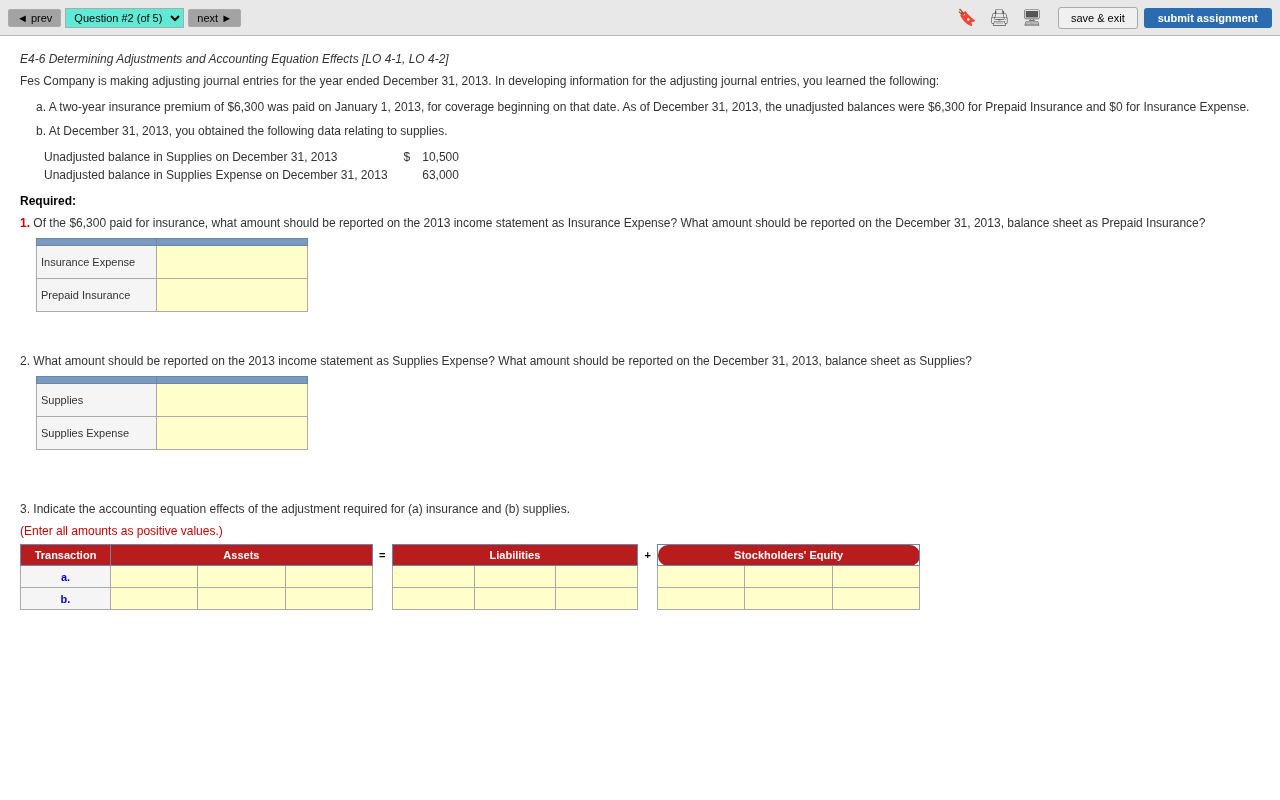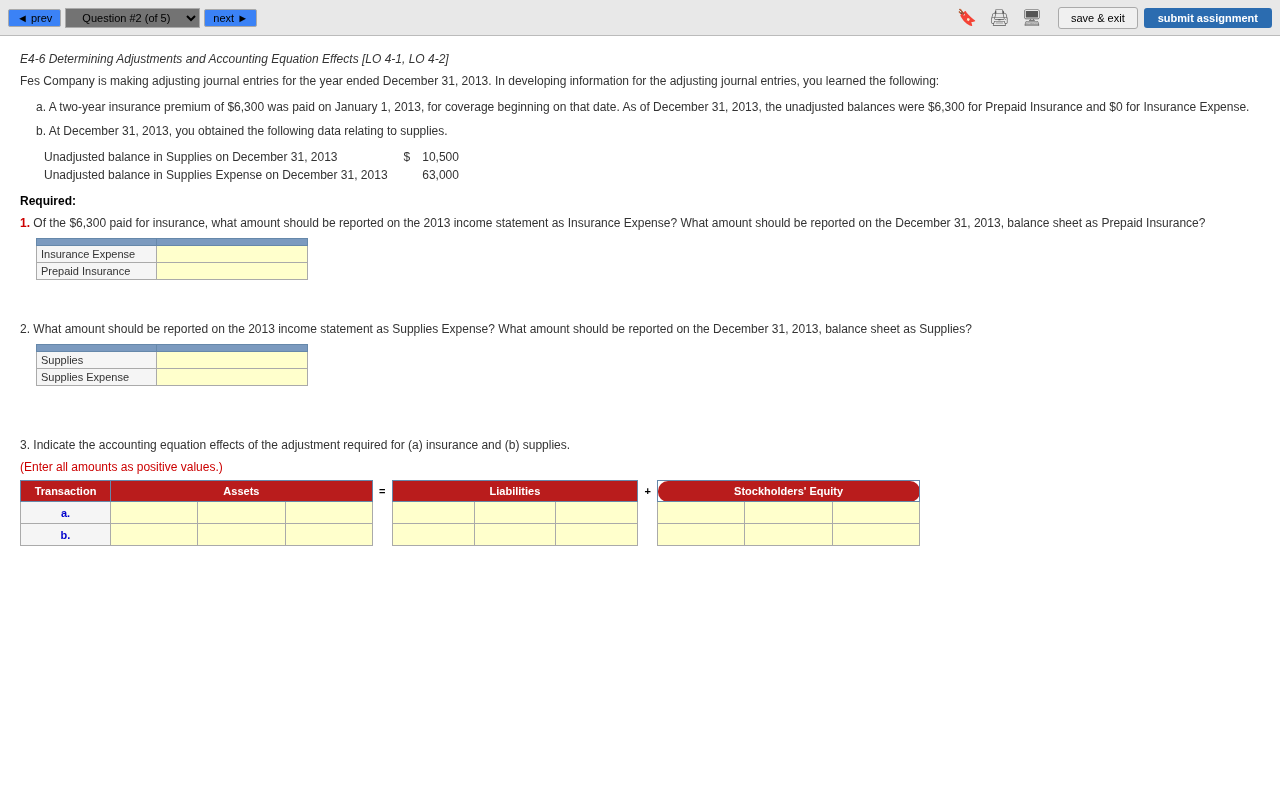--- a/index.html
+++ b/index.html
@@ -13,37 +13,37 @@
       border-bottom: 1px solid #bbb;
       padding: 4px 8px;
       height: 36px;
     }
     #toolbar .nav-left {
       display: flex;
       align-items: center;
       gap: 4px;
     }
     #toolbar .nav-left button {
-      background: #3b82f6;
+      background: #a3a3a3;
       border: 1px solid #aaa;
       padding: 2px 8px;
       font-size: 11px;
       cursor: pointer;
       border-radius: 2px;
     }
     #toolbar .question-select {
       display: flex;
       align-items: center;
       gap: 2px;
     }
     #toolbar .question-select select {
       font-size: 11px;
-      padding: 2px 12px;
+      padding: 2px 4px;
       border: 1px solid #aaa;
-      background: #737373;
+      background: #5eead4;
     }
     #toolbar .spacer { flex: 1; }
     #toolbar .icons {
       display: flex;
       align-items: center;
       gap: 12px;
       margin-right: 16px;
     }
     #toolbar .icons span {
       font-size: 16px;
@@ -149,21 +149,21 @@
       font-size: 11px;
       text-align: center;
       min-width: 80px;
     }
     .answer-table thead tr th.label-col {
       background: #7b9abf;
       min-width: 120px;
     }
     .answer-table tbody tr td {
       border: 1px solid #aaa;
-      padding: 2px 4px;
+      padding: 10px 4px;
       font-size: 11px;
       color: #333;
       min-width: 80px;
     }
     .answer-table tbody tr td.label-cell {
       background: #f5f5f5;
       min-width: 120px;
     }
     .answer-table tbody tr td.input-cell {
       background: #ffffcc;

